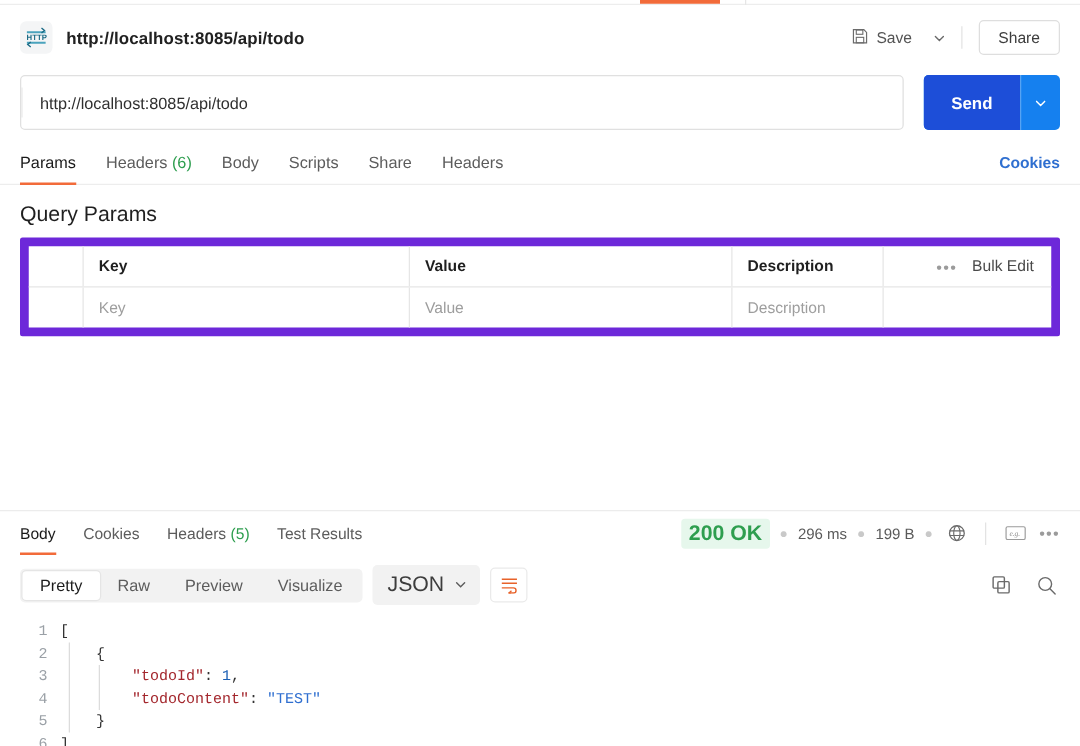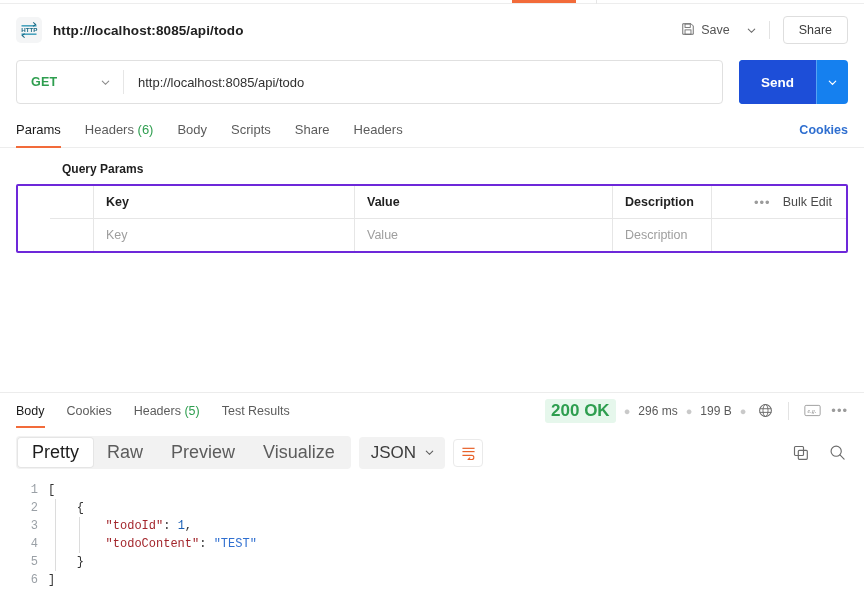--- a/index.html
+++ b/index.html
@@ -186,31 +186,29 @@
   .cookies-link {
     margin-left: auto;
     font-size: 12.5px;
     color: #2f6fd0;
     font-weight: bold;
     cursor: pointer;
   }
 
   
   .qp-title {
-    font-size: 12px;
-    font-weight: bold;
+    font-size: 17px;
+    font-weight: normal;
     color: #1f1f1f;
     padding: 14px 16px 8px 16px;
-    margin-left: 46px;
   }
   .qp-table {
     margin: 0 16px;
-    border: 2px solid #6d28d9;
+    border: 7px solid #6d28d9;
     border-radius: 2px;
-    padding-left: 32px;
   }
   .qp-row { display: flex; }
   .qp-row.head { border-bottom: 1px solid #e6e6e6; }
   .qp-cell {
     padding: 9px 12px;
     font-size: 12.5px;
     border-right: 1px solid #e6e6e6;
     display: flex; align-items: center;
   }
   .qp-cell:last-child { border-right: none; }
@@ -294,21 +292,21 @@
     padding: 8px 16px 6px 16px;
     gap: 8px;
   }
   .seg {
     display: flex;
     background: #f2f2f2;
     border-radius: 4px;
     padding: 2px;
   }
   .seg-item {
-    font-size: 18px;
+    font-size: 13px;
     color: #5c5c5c;
     padding: 4px 14px;
     border-radius: 3px;
     cursor: pointer;
     white-space: nowrap;
   }
   .seg-item.active {
     background: #fff;
     color: #1d1d1d;
     box-shadow: 0 0 0 1px rgba(0,0,0,0.05);
@@ -401,28 +399,20 @@
     <svg width="11" height="11" viewBox="0 0 12 12">
       <path d="M2.5 4.5 L6 8 L9.5 4.5" fill="none" stroke="#6b6b6b" stroke-width="1.2" stroke-linecap="round"></path>
     </svg>
   </div>
   <div class="vdiv"></div>
   <div class="share-btn">Share</div>
 </div>
 
 <div class="url-row">
   <div class="url-box">
-    <div class="method-sel">
-      <span class="method-label">GET</span>
-      <span class="method-caret">
-        <svg width="11" height="11" viewBox="0 0 12 12">
-          <path d="M2.5 4.5 L6 8 L9.5 4.5" fill="none" stroke="#8a8a8a" stroke-width="1.2" stroke-linecap="round"></path>
-        </svg>
-      </span>
-    </div>
     <div class="method-divider"></div>
     <input class="url-input" type="text" value="http://localhost:8085/api/todo" style="">
   </div>
   <div class="send-wrap">
     <button class="send-btn">Send</button>
     <div class="send-caret">
       <svg width="11" height="11" viewBox="0 0 12 12">
         <path d="M2.5 4.5 L6 8 L9.5 4.5" fill="none" stroke="#ffffff" stroke-width="1.3" stroke-linecap="round"></path>
       </svg>
     </div>

